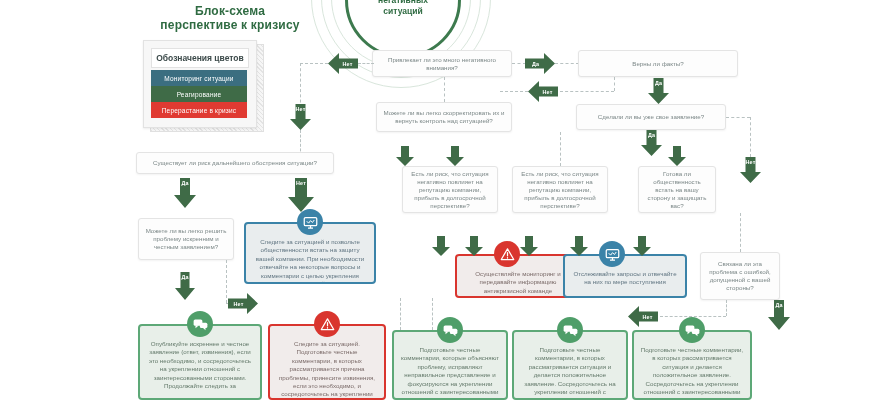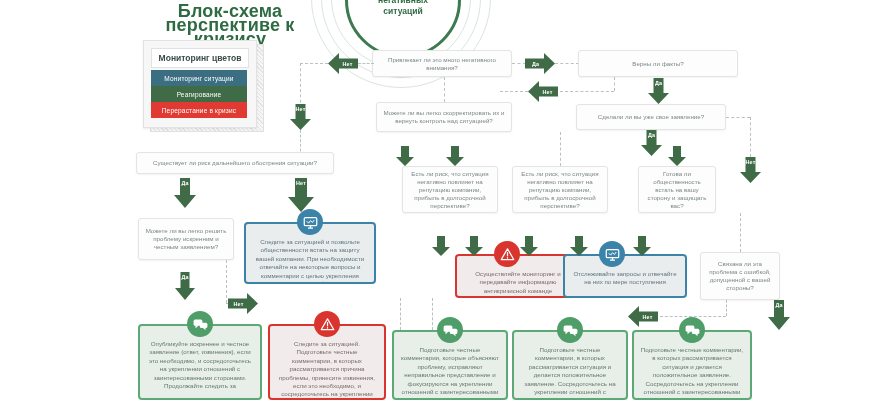--- a/index.html
+++ b/index.html
@@ -6,21 +6,21 @@
   body{
     width:870px;height:400px;overflow:hidden;background:#ffffff;
     font-family:"Liberation Sans","DejaVu Sans",sans-serif;
     color:#5c6b6b;
   }
   #stage{position:relative;width:870px;height:400px;}
 
   
   .title{
     position:absolute;text-align:center;color:#2f6b42;
-    font-weight:bold;font-size:18px;line-height:14px;letter-spacing:.2px;
+    font-weight:bold;font-size:12px;line-height:14px;letter-spacing:.2px;
   }
 
   
   .legend-shadow{
     position:absolute;background:#efefef;
     background-image:repeating-linear-gradient(45deg,#e3e3e3 0 1px,#f6f6f6 1px 3px);
     border:1px solid #e0e0e0;
   }
   .legend-card{
     position:absolute;background:#f7f7f7;border:1px solid #e2e2e2;
@@ -105,21 +105,21 @@
 
   <div class="title" style="left:140px;top:4px;width:180px;">
     <div>Блок-схема</div>
     <div>перспективе к кризису</div>
   </div>
 
   <div class="legend-shadow" style="left:150px;top:44px;width:112px;height:86px;"></div>
   <div class="legend-card" style="left:143px;top:40px;width:112px;height:86px;"></div>
 
   <div class="legend-head" style="left:151px;top:48px;width:96px;height:18px;">
-    <span>Мониторинг цветов</span>
+    <span>Обозначения цветов</span>
   </div>
 
   <div class="legend-row" style="left:151px;top:70px;width:96px;height:16px;background:#3b6e80;">
     <span>Мониторинг ситуации</span>
   </div>
   <div class="legend-row" style="left:151px;top:86px;width:96px;height:16px;background:#3f6b47;">
     <span>Реагирование</span>
   </div>
   <div class="legend-row" style="left:151px;top:102px;width:96px;height:16px;background:#e03a32;">
     <span>Перерастание в кризис</span>

